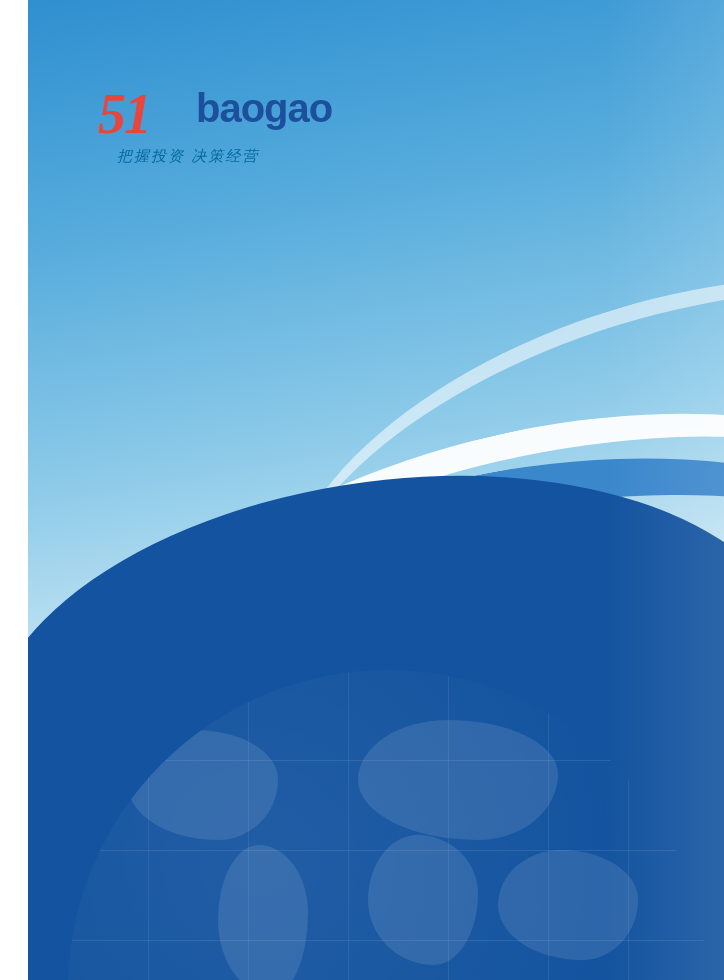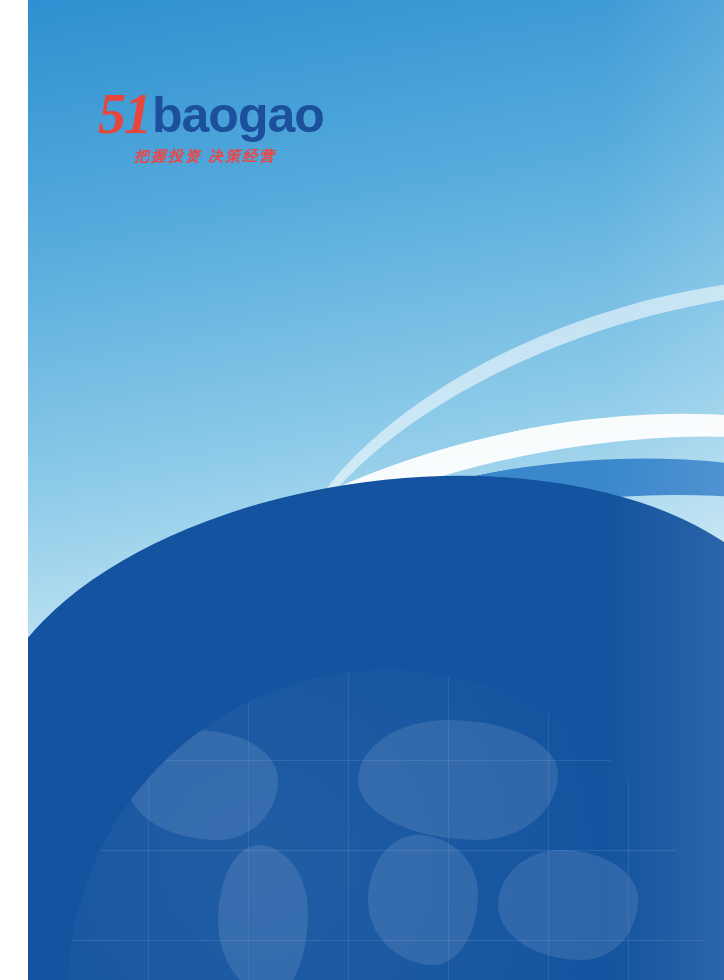--- a/index.html
+++ b/index.html
@@ -142,48 +142,49 @@
   
   .logo {
     position: absolute;
     left: 98px;
     top: 88px;
     z-index: 30;
     user-select: none;
   }
   .logo-row {
     display: flex;
-    align-items: center;
+    align-items: flex-start;
+    gap: 44px;
   }
   .logo-51 {
     font-family: "Liberation Serif", serif;
     font-size: 56px;
     font-weight: 700;
     font-style: italic;
     color: #e8453c;
     line-height: 0.95;
     letter-spacing: -2px;
   }
   .logo-word {
     font-family: "Liberation Sans", sans-serif;
-    font-size: 50px;
+    font-size: 40px;
     font-weight: 700;
     color: #1c4f9c;
     line-height: 1;
     letter-spacing: -1px;
     margin-left: 2px;
   }
   .logo-tag {
     margin-top: 6px;
-    margin-left: 36px;
+    margin-left: 19px;
     font-size: 15px;
     letter-spacing: 2px;
-    color: #ef4444;
+    color: #0369a1;
     font-style: italic;
-    font-weight: 700;
+    font-weight: 400;
   }
 
   
   .title {
     position: absolute;
     left: 100px;
     top: 238px;
     width: 580px;
     z-index: 30;
     color: #ffffff;

